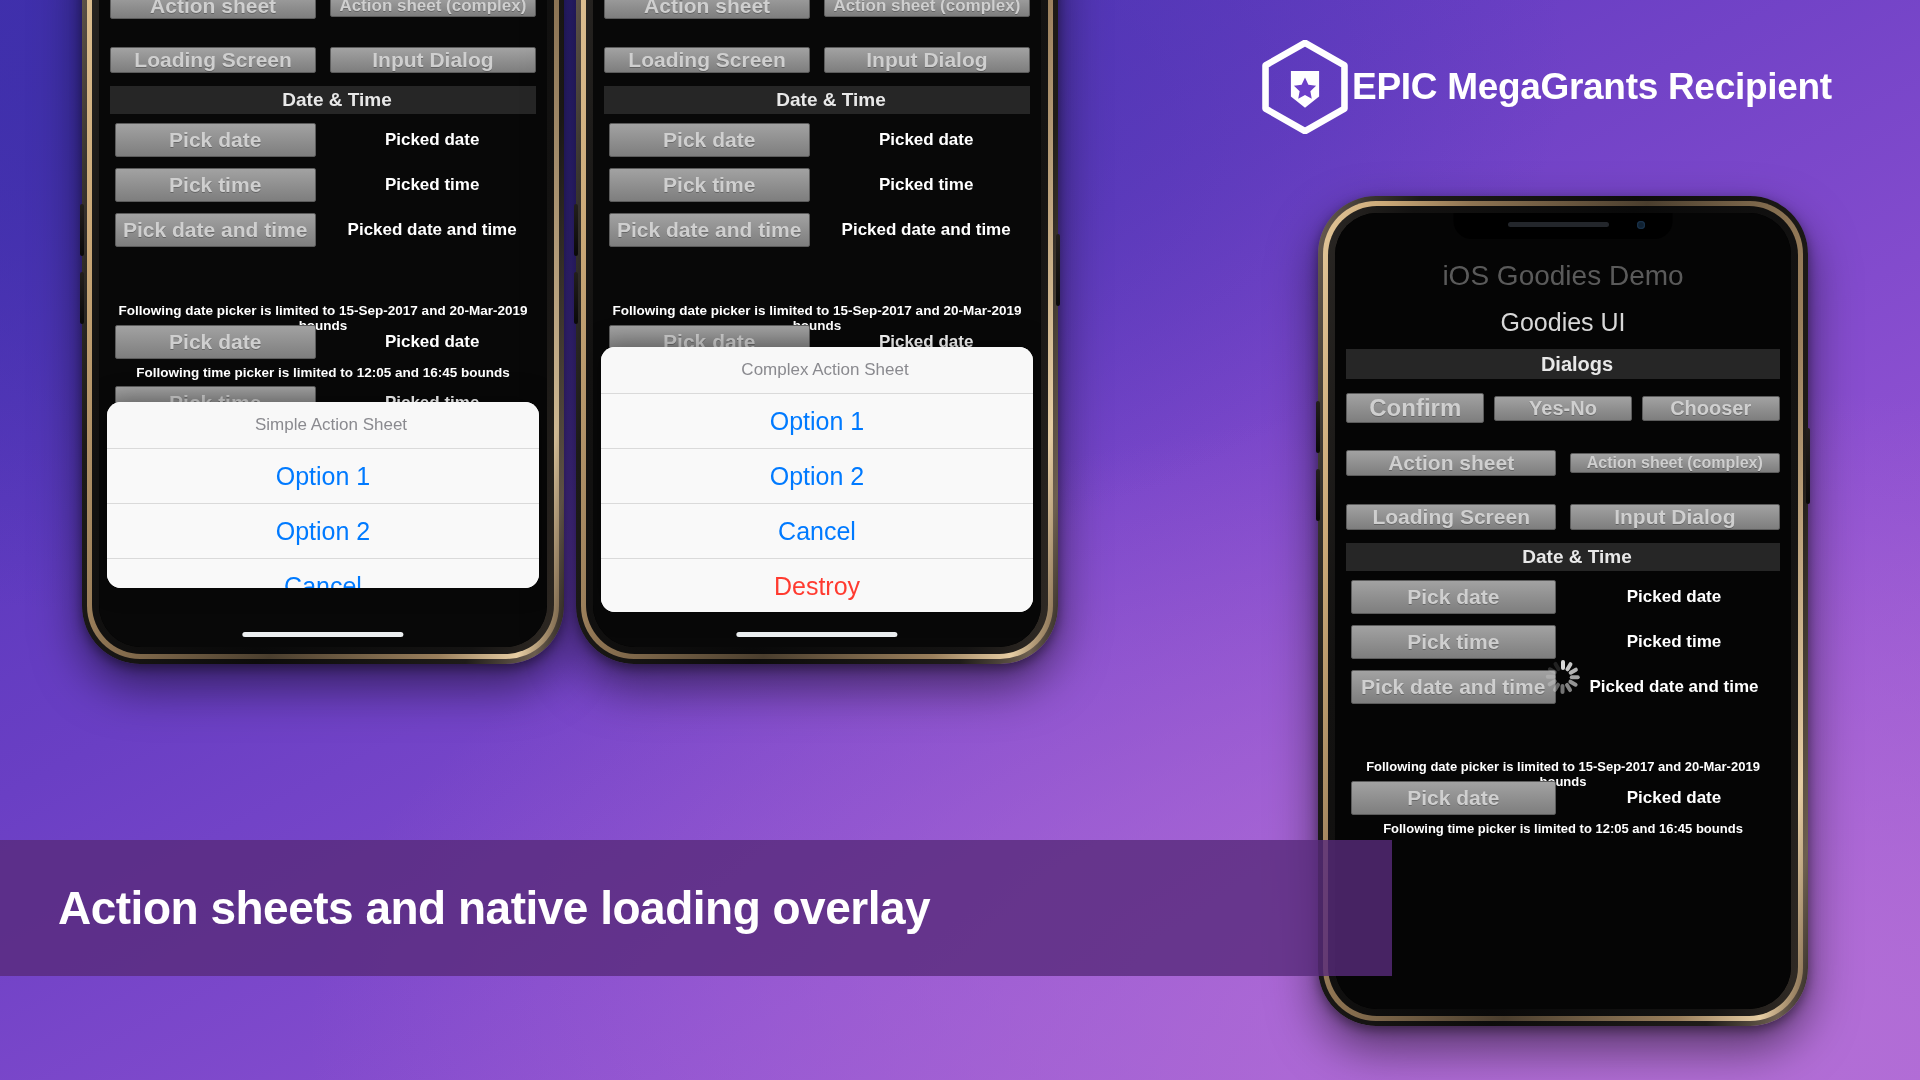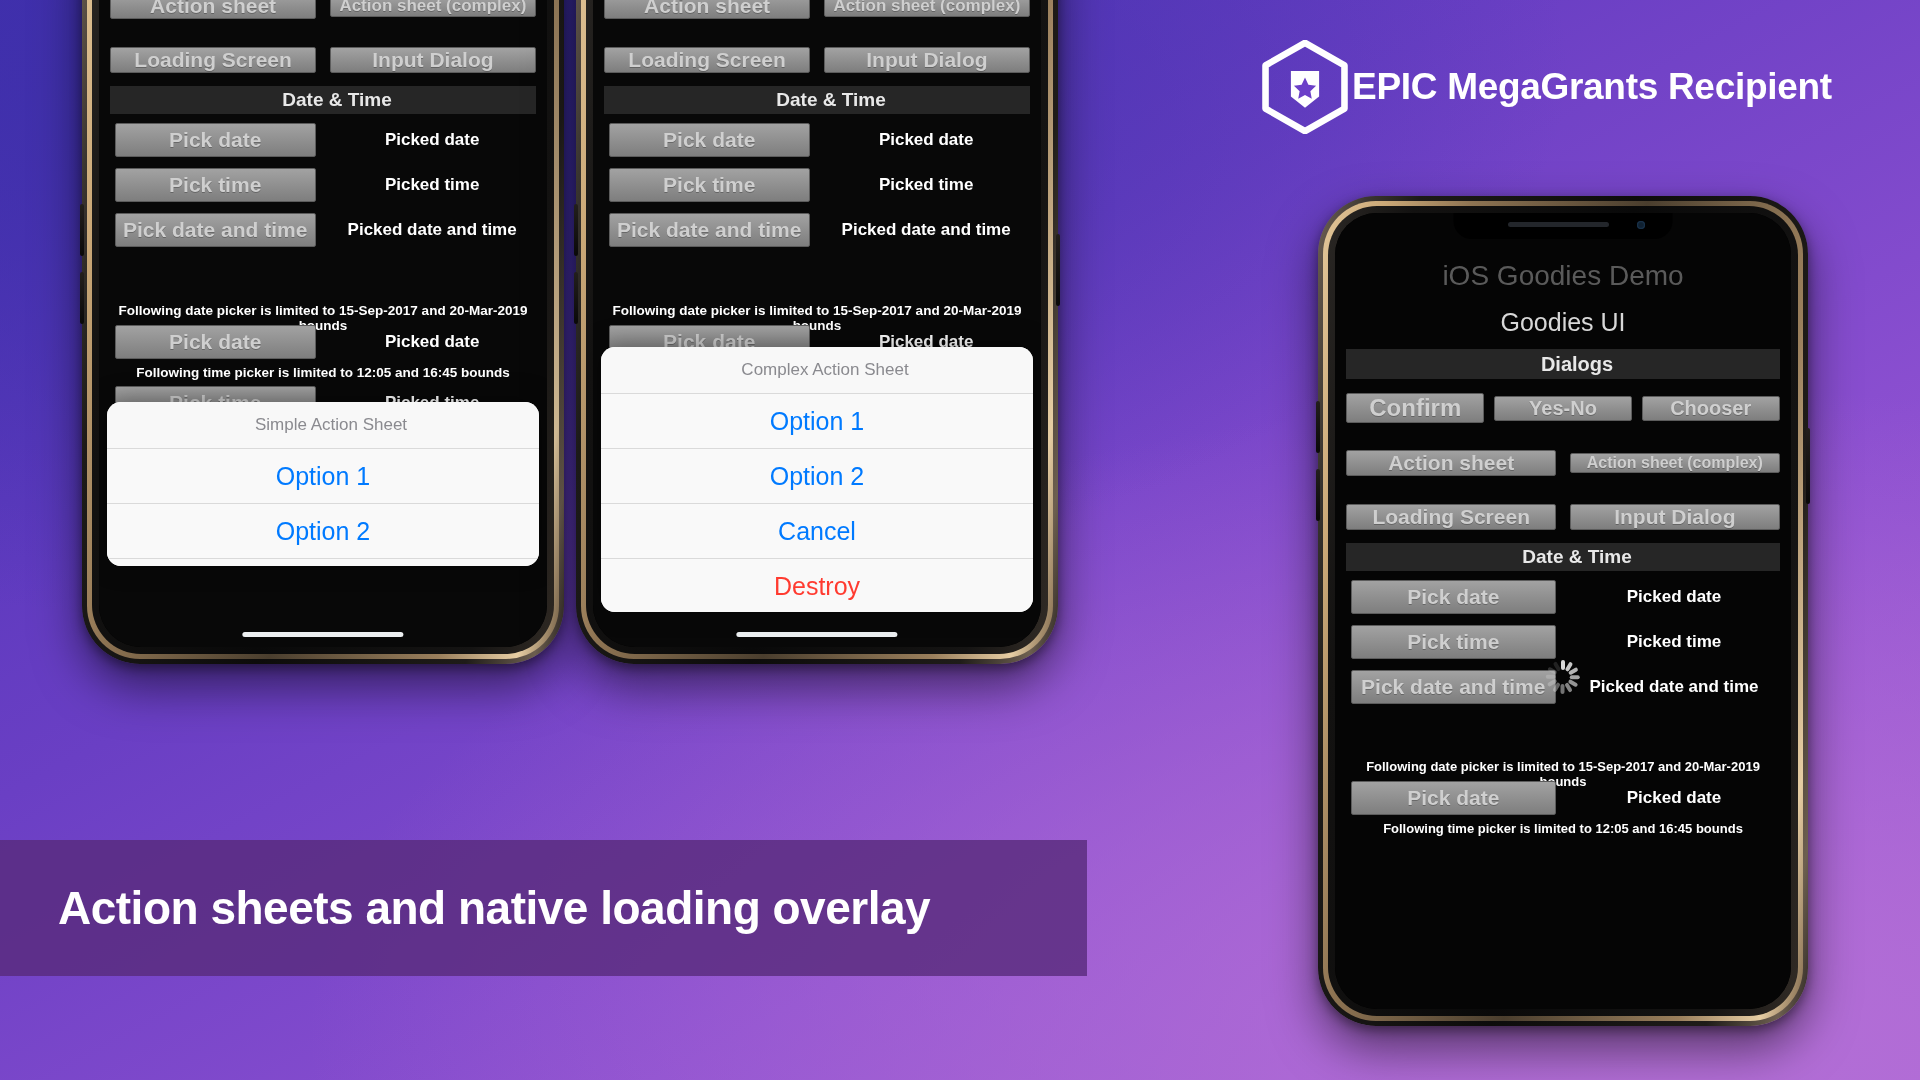--- a/index.html
+++ b/index.html
@@ -102,21 +102,21 @@
   .epic-badge {
     position:absolute; display:flex; align-items:center; 
   }
   .epic-text {
     color:#fff; font-weight:700; font-size:37px; letter-spacing:-0.3px;
     white-space:nowrap;
   }
 
   
   .banner {
-    position:absolute; left:0; width:1087px;
+    position:absolute; left:0; width:1392px;
     background:rgba(88,42,122,0.80);
     display:flex; align-items:center;
   }
   .banner-text {
     color:#fff; font-weight:700; font-size:46px; letter-spacing:-0.5px;
     padding-left:58px;
   }
 
   
   .spinner { position:absolute; z-index:6; }
@@ -170,21 +170,21 @@
         <div class="lbl" style="flex:1; font-size:17px;">Picked date</div>
       </div>
 
       <div class="note" style="position:absolute; left:2%; right:2%; top:444px; font-size:13.5px;">Following time picker is limited to 12:05 and 16:45 bounds</div>
 
       <div class="row" style="position:absolute; left:3.5%; right:3%; top:465px; height:34px;">
         <div class="btn" style="width:48%; height:34px; font-size:21px;">Pick time</div>
         <div class="lbl" style="flex:1; font-size:17px;">Picked time</div>
       </div>
 
-      <div class="sheet" style="top:481px; height:164px;">
+      <div class="sheet" style="top:481px; height:186px;">
         <div class="sheet-title" style="height:46px; font-size:17px;">Simple Action Sheet</div>
         <div class="sheet-item" style="height:55px; font-size:25px;">Option 1</div>
         <div class="sheet-item" style="height:55px; font-size:25px;">Option 2</div>
         <div class="sheet-item" style="height:55px; font-size:25px;">Cancel</div>
       </div>
 
       <div class="home-bar"></div>
     </div>
   </div>
 </div>

